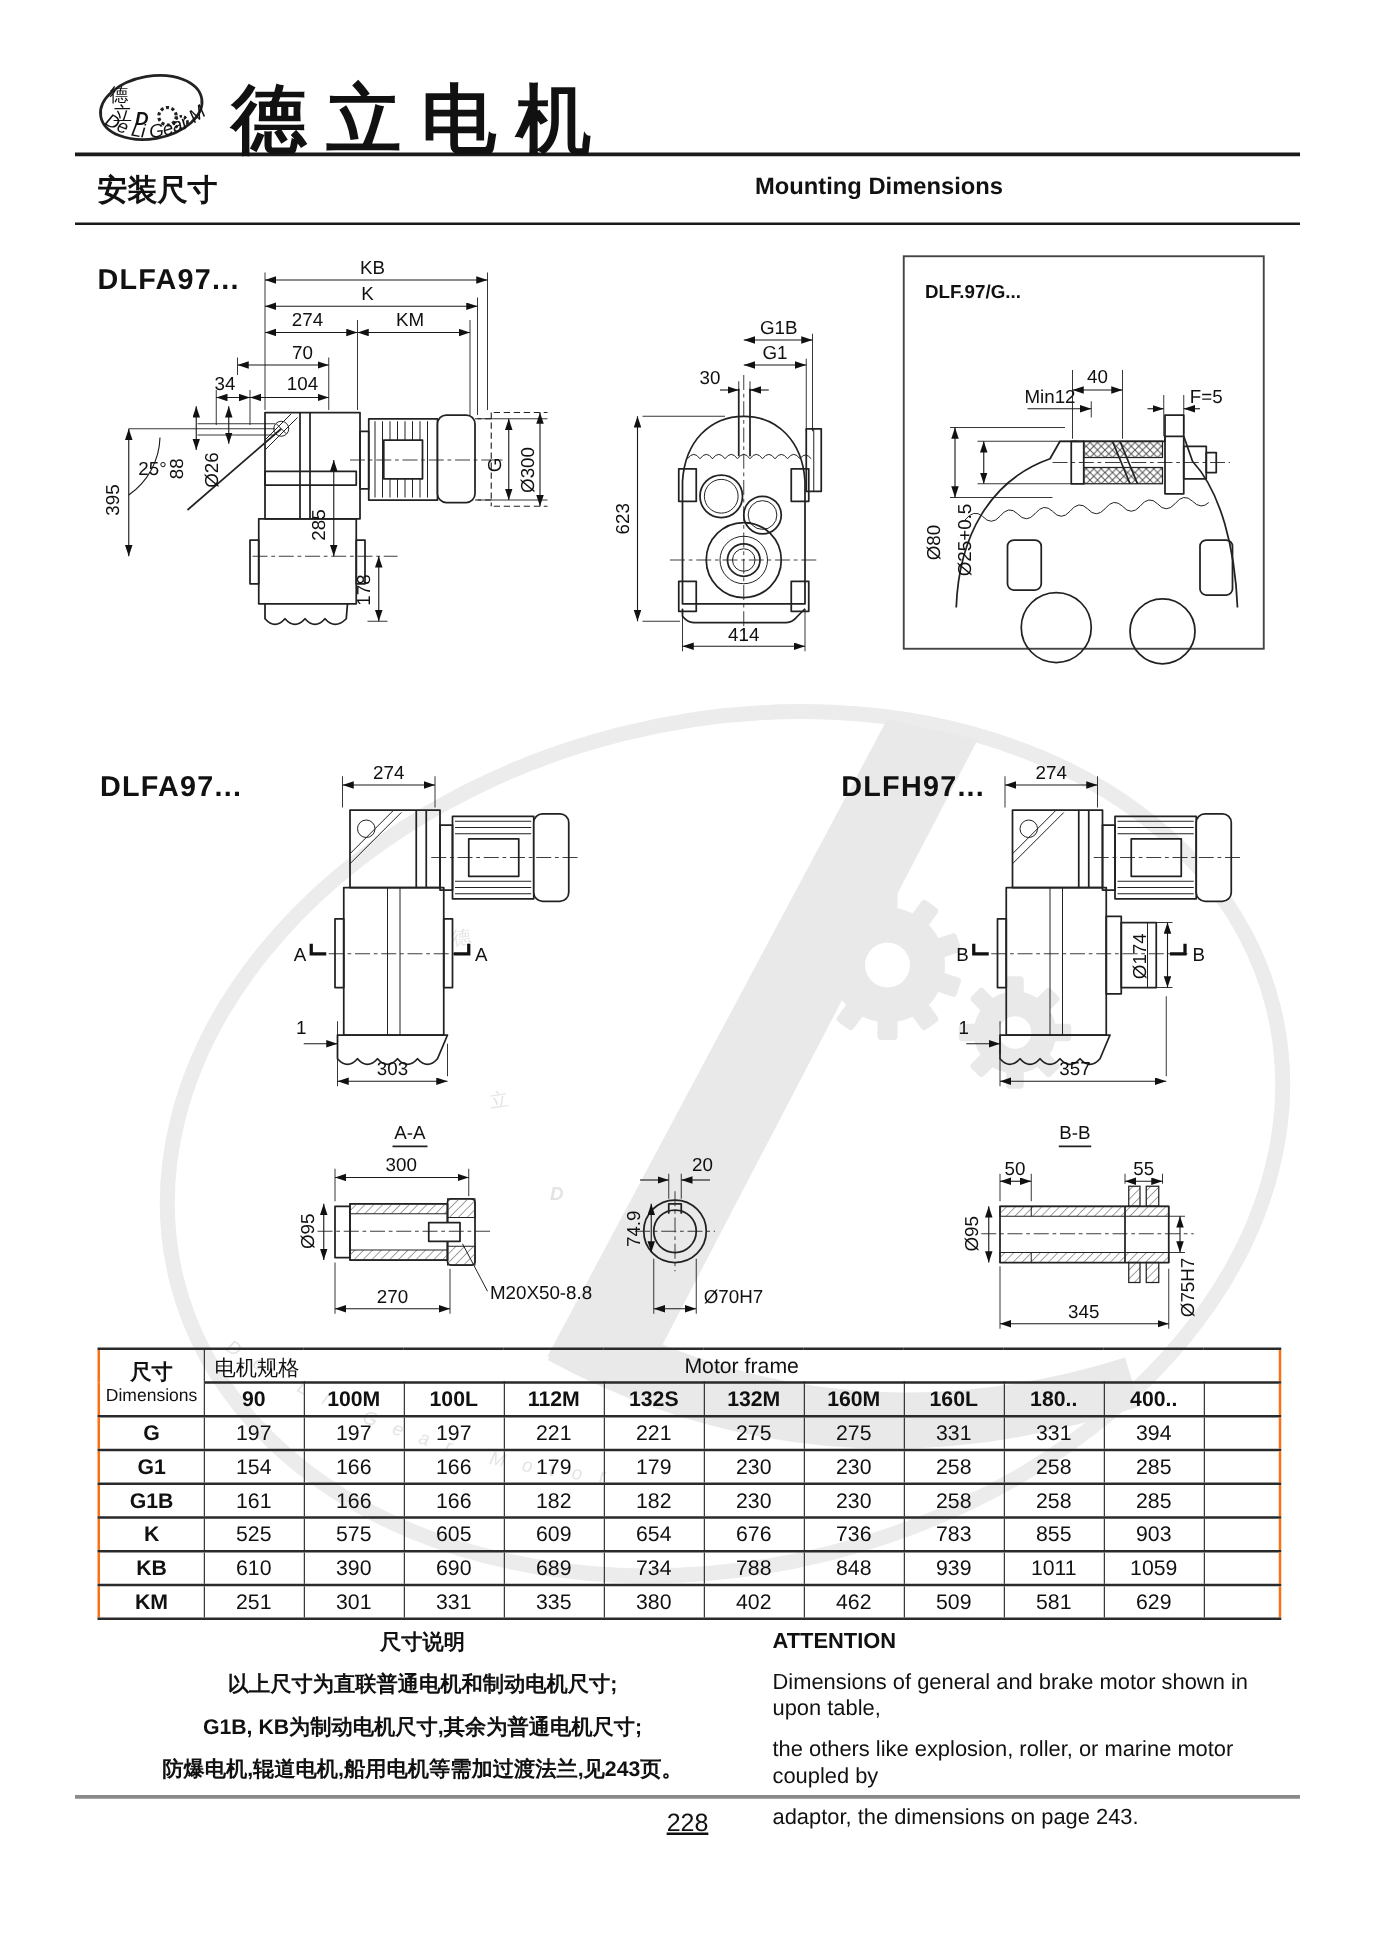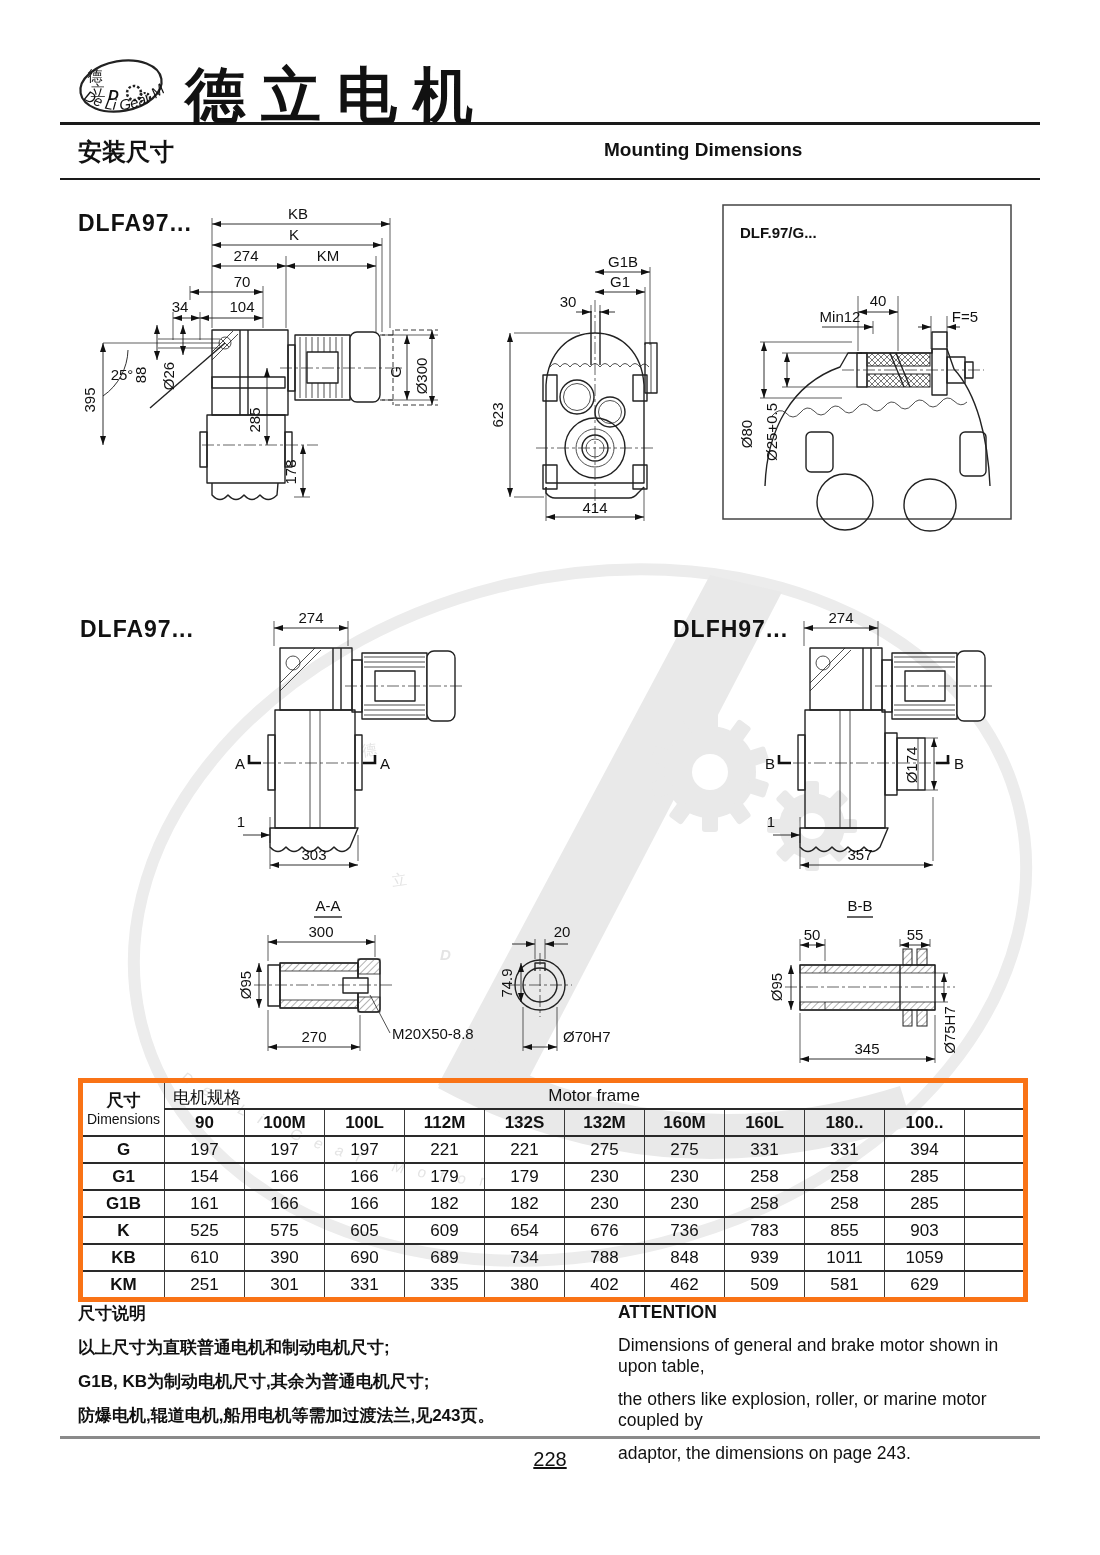--- a/index.html
+++ b/index.html
@@ -20,30 +20,30 @@
   .ext{stroke:#1a1a1a;stroke-width:0.7;}
   .cl{stroke:#222;stroke-width:0.7;stroke-dasharray:12 3 3 3;fill:none;}
   .dsh{stroke:#222;stroke-width:0.9;stroke-dasharray:5 3;fill:none;}
   .thick{stroke:#111;stroke-width:2.6;fill:none;}
   
   .dim-table{position:absolute;left:78px;top:1078px;z-index:3;border-collapse:collapse;
              table-layout:fixed;width:945px;background:transparent;}
   .dim-table th,.dim-table td{border-left:1px solid #3a3a3a;border-right:1px solid #3a3a3a;
              border-top:2px solid #2a2a2a;border-bottom:2px solid #2a2a2a;
              text-align:center;font-size:17px;padding:0;height:25px;white-space:nowrap;}
-  .dim-table{border:5px solid #f97316;}
+  .dim-table{border:2px solid #f97316;}
   .dim-table th{font-weight:bold;}
   .corner-cell div{line-height:1.15;}
   .corner-en{font-size:14px;font-weight:normal;}
   .group-cell{position:relative;height:26px;margin-left:44px;}
   .group-cn{position:absolute;left:8px;top:3px;font-size:17px;font-weight:normal;}
   .group-en{font-weight:normal;}
   .notes{position:absolute;z-index:3;font-size:17px;}
   .notes div{margin-bottom:10px;}
-  .notes-cn{left:78px;top:1302px;width:520px;font-weight:600;}
+  .notes-cn{left:78px;top:1302px;width:520px;font-weight:600;text-align:center;}
   .notes-cn div{margin-bottom:11px;}
   .notes-en{left:618px;top:1302px;width:420px;}
   .notes-en .t{font-weight:bold;margin-bottom:12px;}
   .notes-en div{margin-bottom:12px;font-size:17.5px;}
   .page-num{position:absolute;left:0;top:1448px;width:100%;text-align:center;
             font-size:20px;z-index:3;text-decoration:underline;}
   .wm{z-index:0;}
   .wm text{fill:#e4e4e4;}
 </style>
 </head>
@@ -590,21 +590,21 @@
       <tr>
           <th>90</th>
           <th>100M</th>
           <th>100L</th>
           <th>112M</th>
           <th>132S</th>
           <th>132M</th>
           <th>160M</th>
           <th>160L</th>
           <th>180..</th>
-          <th>100..</th>
+          <th>400..</th>
           <th></th>
         </tr>
     </thead>
     <tbody>
         <tr>
           <th>G</th>
           <td>197</td>
           <td>197</td>
           <td>197</td>
           <td>221</td>

